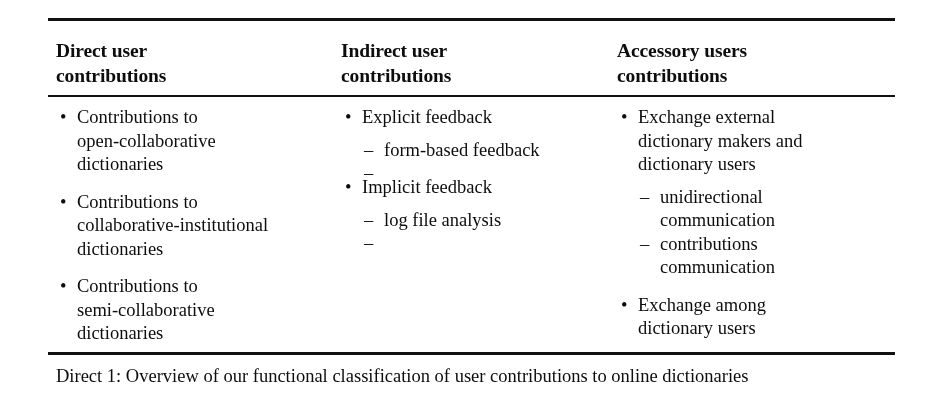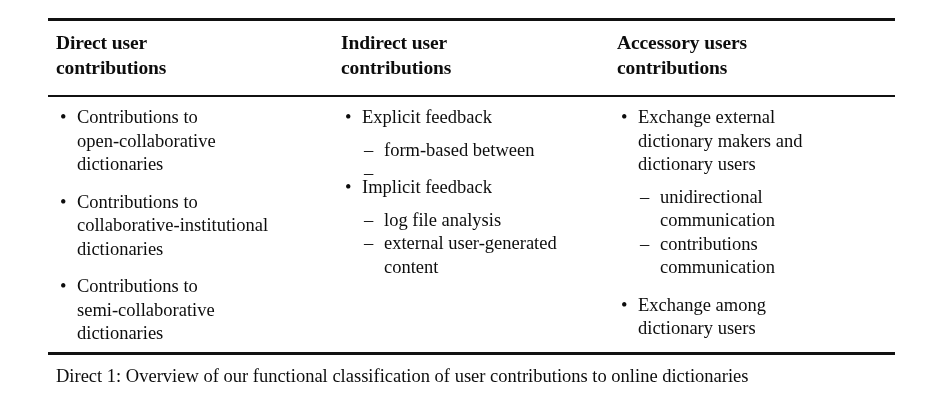--- a/index.html
+++ b/index.html
@@ -45,21 +45,21 @@
   .col {
     position: absolute;
     top: 0;
   }
   .col-0 { left: 56px;  width: 270px; }
   .col-1 { left: 341px; width: 268px; }
   .col-2 { left: 617px; width: 280px; }
 
   .col-header {
     position: absolute;
-    top: 30px;
+    top: 38px;
     font-weight: bold;
     font-size: 19.5px;
     line-height: 25px;
     letter-spacing: -0.1px;
     white-space: pre-line;
   }
 
   .col-body {
     position: absolute;
     top: 106px;
@@ -174,42 +174,40 @@
       <div class="col-body">
 
         <div class="bullet-group">
           <div class="bullet-item">
             <span class="bullet-dot">•</span>
             <span class="bullet-text">Explicit feedback</span>
           </div>
           <div class="sub-list">
             <div class="sub-item">
               <span class="sub-dash">–</span>
-              <span class="sub-text">form-based between</span>
+              <span class="sub-text">form-based feedback</span>
             </div>
             <div class="sub-item">
               <span class="sub-dash">–</span>
             </div>
           </div>
         </div>
 
         <div class="bullet-group">
           <div class="bullet-item">
             <span class="bullet-dot">•</span>
             <span class="bullet-text">Implicit feedback</span>
           </div>
           <div class="sub-list">
             <div class="sub-item">
               <span class="sub-dash">–</span>
               <span class="sub-text">log file analysis</span>
             </div>
             <div class="sub-item">
               <span class="sub-dash">–</span>
-              <span class="sub-text">external user-generated
-content</span>
             </div>
           </div>
         </div>
 
       </div>
     </div>
 
     <div class="col col-2">
       <div class="col-header">Accessory users
 contributions</div>

